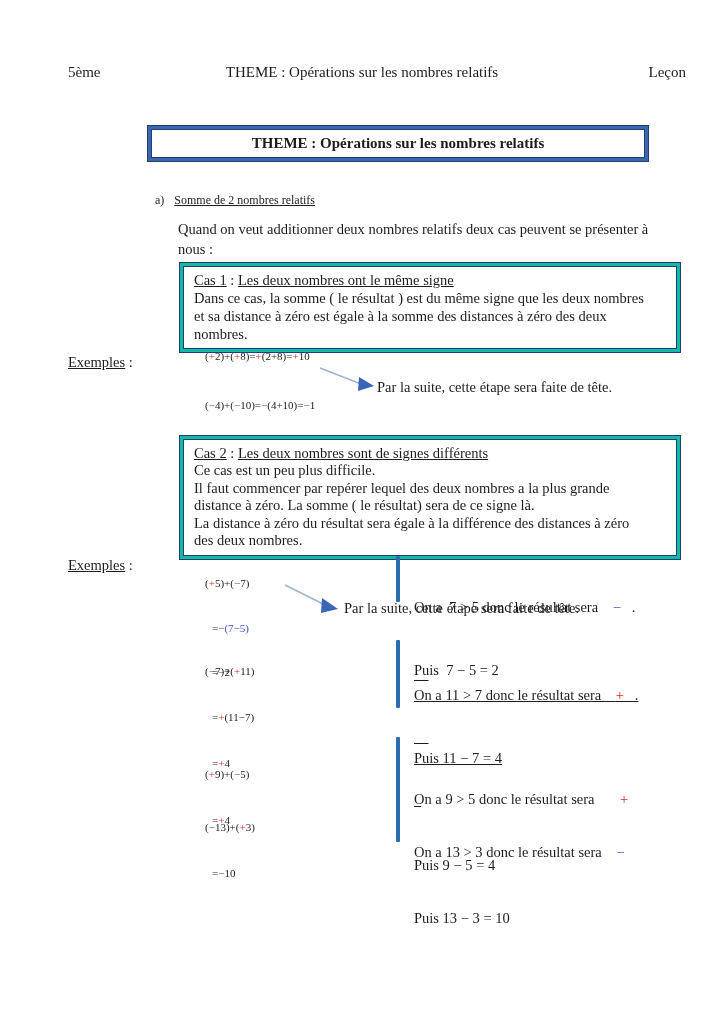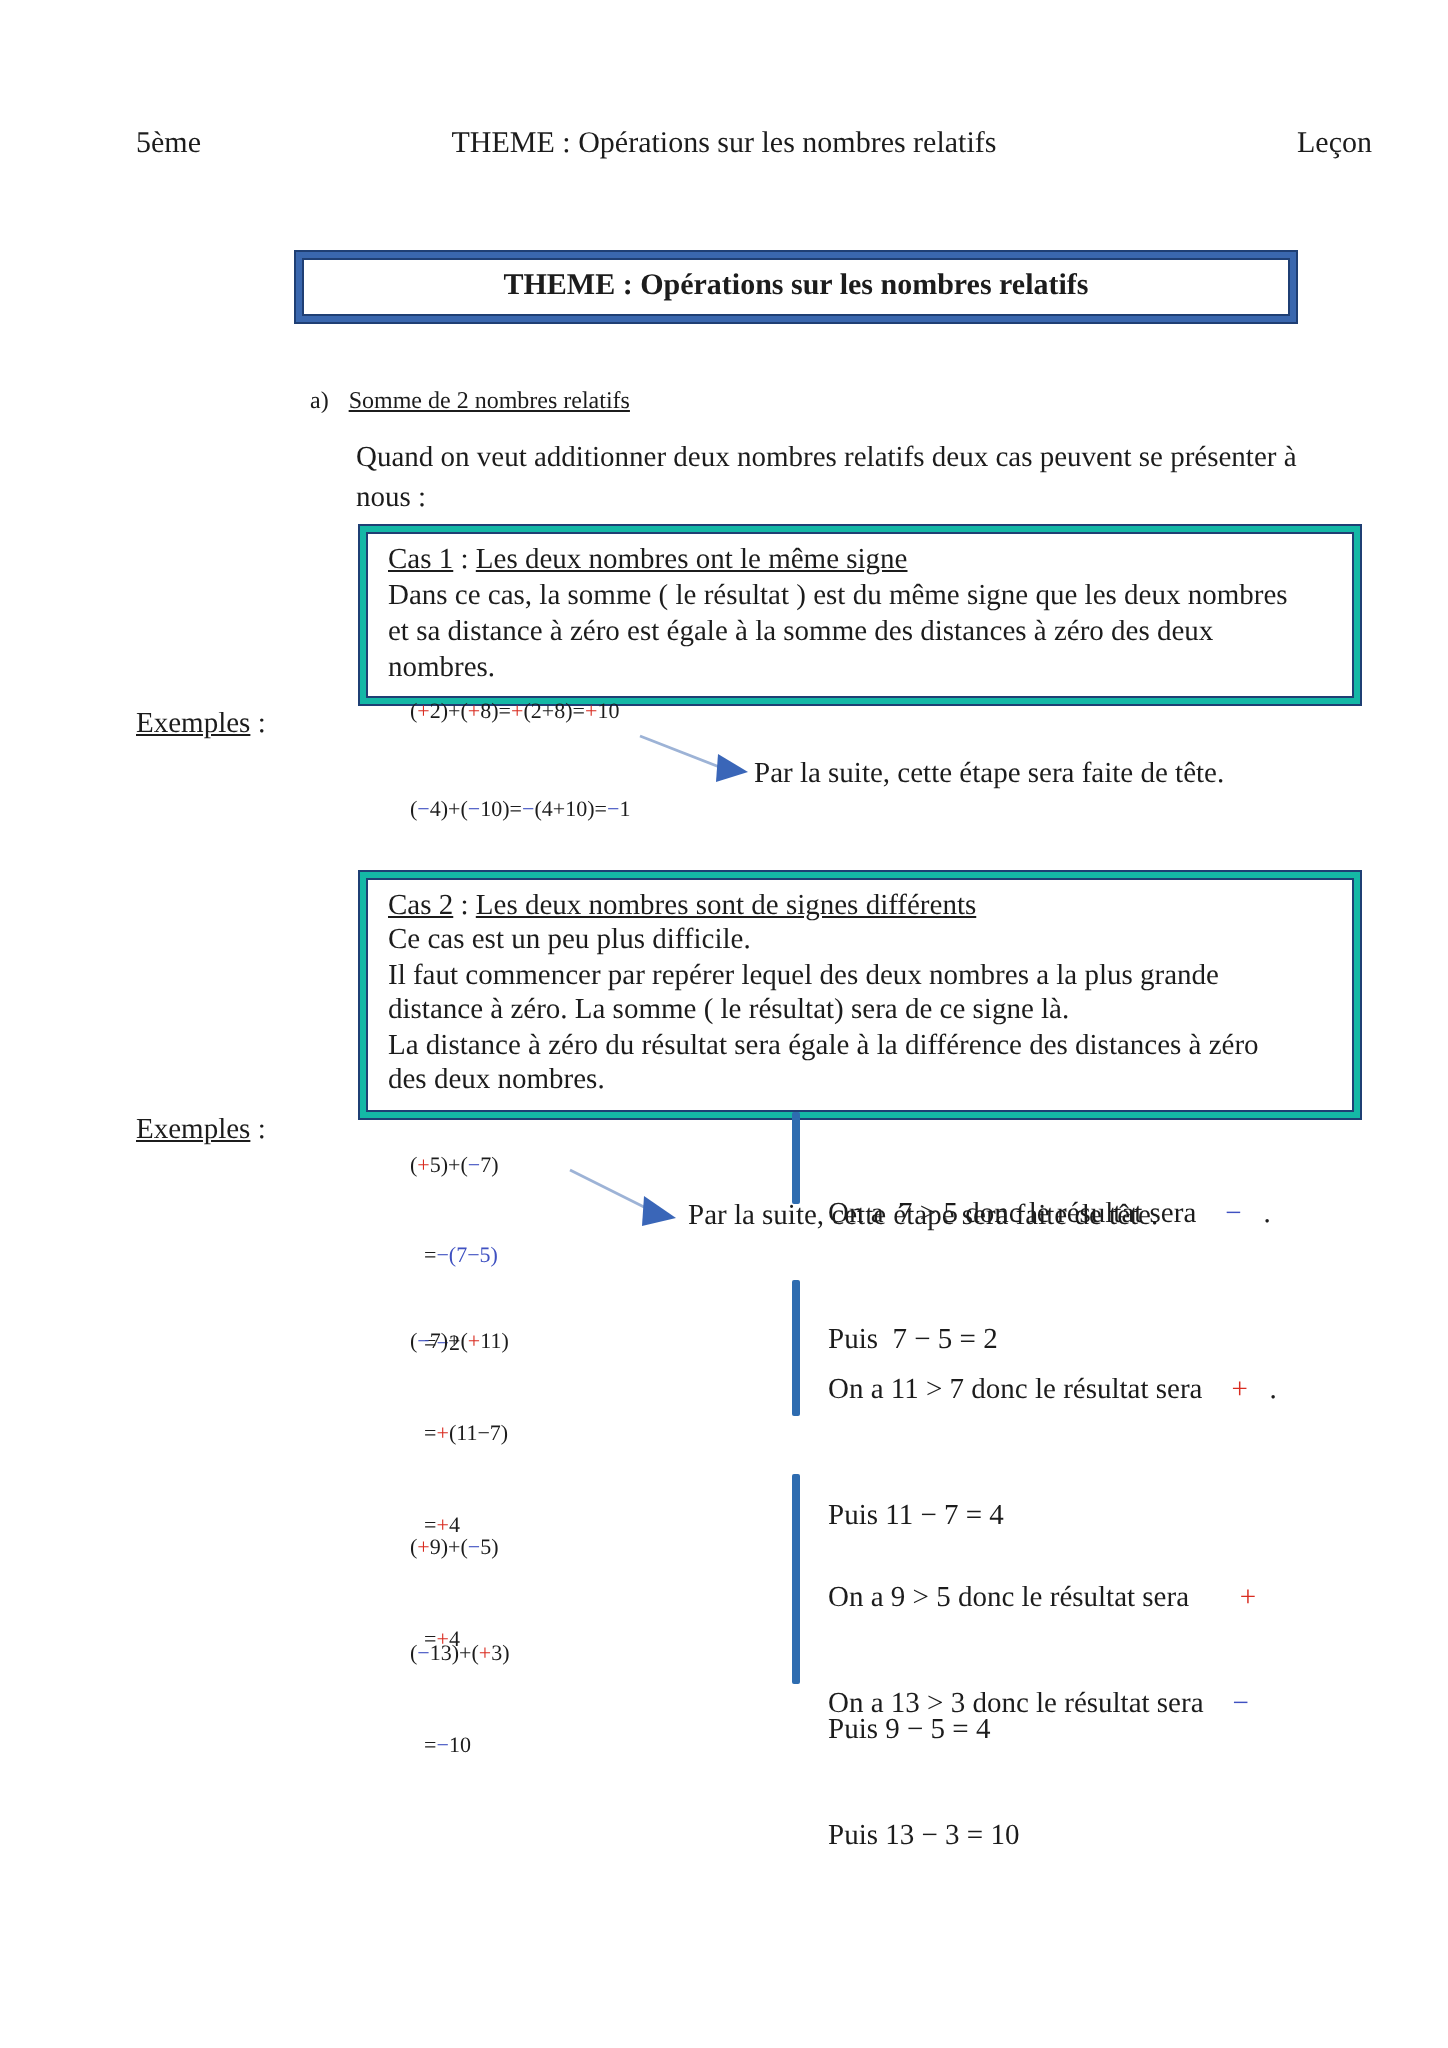--- a/index.html
+++ b/index.html
@@ -126,21 +126,21 @@
     <polygon points="39,16 55,27 38,31" fill="#3a66b8"></polygon>
   </svg>
   <div class="abs note-text" style="left:344px;top:600px;">Par la suite, cette étape sera faite de tête.</div>
 
   <div class="abs eq eq-block lh22" style="left:205px;top:641px;">
     <div class="eq-line"><span class="seg-k">(</span><span class="seg-b">−</span><span class="seg-k">7)+(</span><span class="seg-r">+</span><span class="seg-k">11)</span></div>
     <div class="eq-line cont"><span class="seg-k">=</span><span class="seg-r">+</span><span class="seg-k">(11−7)</span></div>
     <div class="eq-line cont"><span class="seg-k">=</span><span class="seg-r">+</span><span class="seg-k">4</span></div>
   </div>
   <div class="vbar" style="left:396px;top:640px;height:68px;"></div>
-  <div class="abs right-col" style="left:414px;top:643px;">
+  <div class="abs right-col" style="left:414px;top:643px;text-decoration:underline;">
     <div><span class="seg-k">On a 11 &gt; 7 donc le résultat sera    </span><span class="seg-r">+</span><span class="seg-k">   .</span></div>
     <div><span class="seg-k">Puis 11 − 7 = 4</span></div>
   </div>
 
   <div class="abs eq eq-block lh22" style="left:205px;top:744px;">
     <div class="eq-line"><span class="seg-k">(</span><span class="seg-r">+</span><span class="seg-k">9)+(</span><span class="seg-b">−</span><span class="seg-k">5)</span></div>
     <div class="eq-line cont"><span class="seg-k">=</span><span class="seg-r">+</span><span class="seg-k">4</span></div>
   </div>
   <div class="vbar" style="left:396px;top:737px;height:105px;"></div>
   <div class="abs right-col lh22r" style="left:414px;top:744px;">

